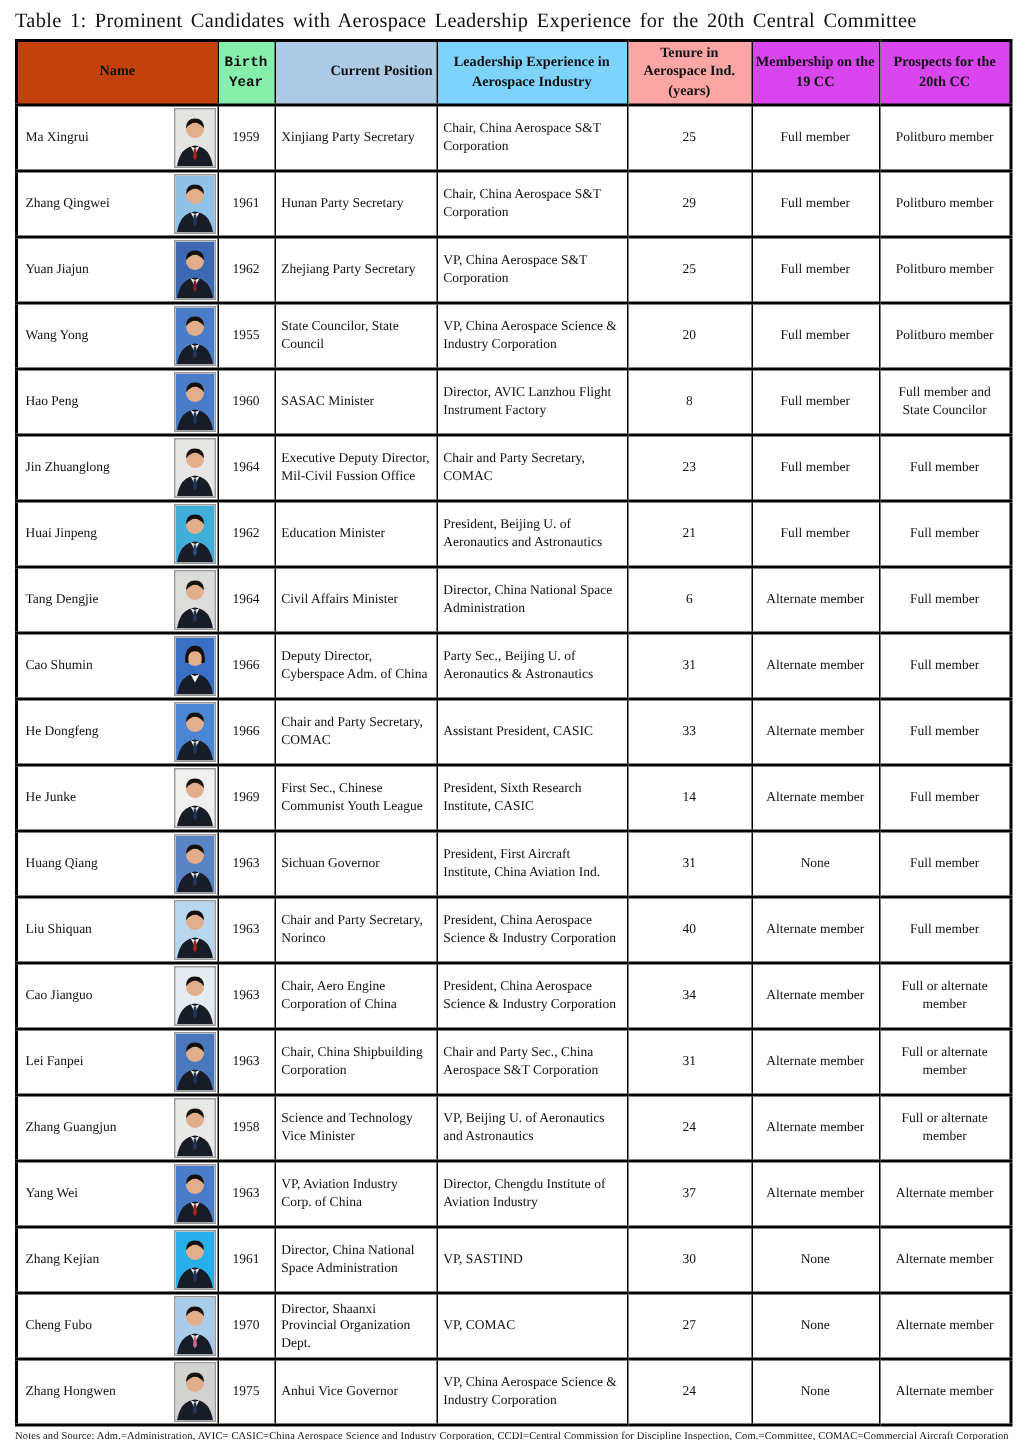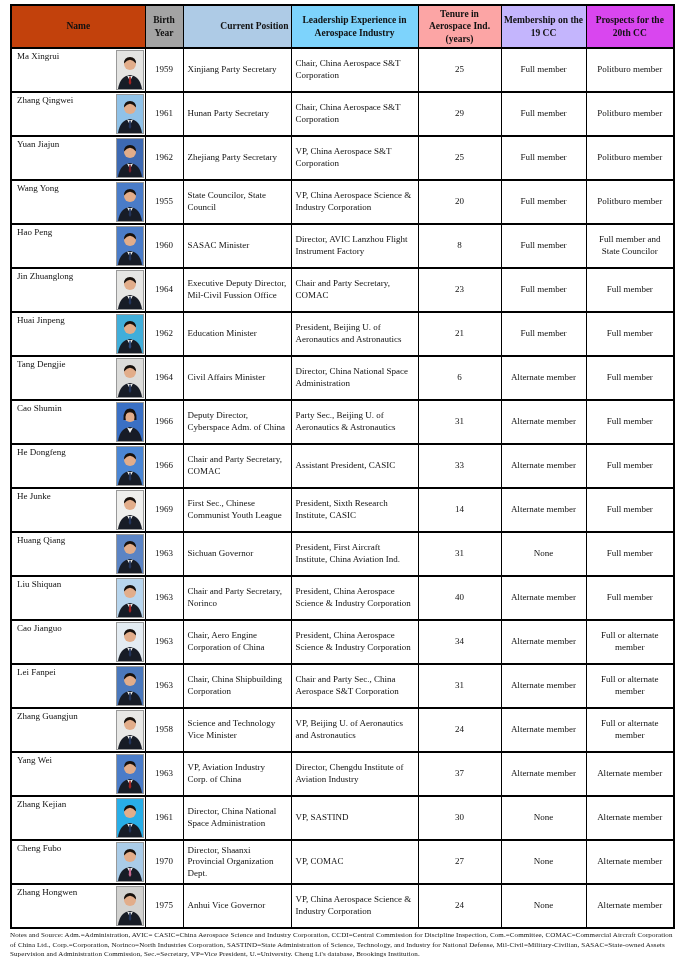--- a/index.html
+++ b/index.html
@@ -36,57 +36,58 @@
   }
   thead th {
     font-weight:bold;
     font-size:9.5px;
     text-align:center;
     height:40px;
     padding:2px 2px;
   }
   tbody tr { height:42px; }
   td.c-name { padding:2px 2px 2px 5px; }
-  .name-wrap { display:flex; justify-content:space-between; }
+  .name-wrap { display:flex; align-items:center; justify-content:space-between; }
   .nm { flex:1 1 auto; padding-right:2px; }
   .photo { flex:0 0 auto; width:26px; height:38px; }
   .photo svg { display:block; width:26px; height:38px; outline:1px solid #999; }
   td.c-year, td.c-ten, td.c-mem, td.c-pro { text-align:center; }
   td.c-pos, td.c-exp { text-align:left; }
   .notes {
     width:668px;
     font-size:7px;
     line-height:1.38;
     padding-top:2px;
     letter-spacing:0.1px;
   }
 </style>
 </head>
 <body>
 
 <div class="page">
+  <div class="doc-title">Table 1: Prominent Candidates with Aerospace Leadership Experience for the 20th Central Committee</div>
 
   <table class="cand">
     <colgroup>
       <col style="width:134px">
       <col style="width:38px">
       <col style="width:108px">
       <col style="width:127px">
       <col style="width:83px">
       <col style="width:85px">
       <col style="width:88px">
     </colgroup>
     <thead>
       <tr id="header-row">
           <th style="background: #c2410c;">Name</th>
-          <th style="background: #a3a3a3;">Birth Year</th>
+          <th style="background: #86efac; font-family: Liberation Mono, monospace;">Birth Year</th>
           <th style="background: rgb(174, 203, 230); text-align: right;">Current Position</th>
           <th style="background: #7dd3fc;">Leadership Experience in Aerospace Industry</th>
           <th style="background: #fca5a5;">Tenure in Aerospace Ind. (years)</th>
-          <th style="background: #c4b5fd; margin-top: 40px;">Membership on the 19 CC</th>
+          <th style="background: #d946ef; margin-top: 40px;">Membership on the 19 CC</th>
           <th style="background: #d946ef;">Prospects for the 20th CC</th>
         </tr>
     </thead>
     <tbody id="table-body">
   <tr>
     <td class="c-name">
       <div class="name-wrap">
         <span class="nm">Ma Xingrui</span>
         <span class="photo">
           <svg viewBox="0 0 26 38" xmlns="http://www.w3.org/2000/svg">

